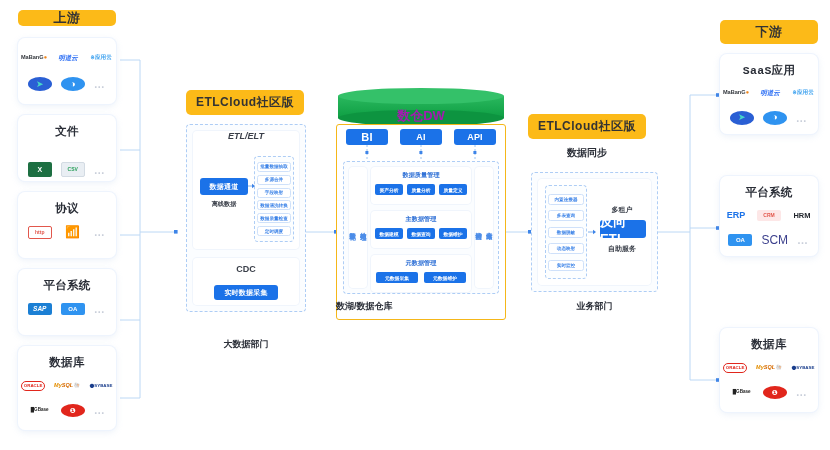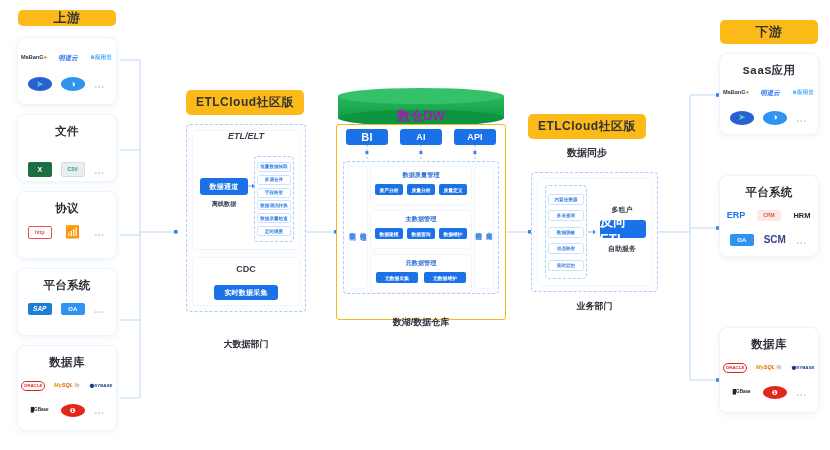--- a/index.html
+++ b/index.html
@@ -265,21 +265,21 @@
   </div>
 
   <div class="abs white-inner" style="left:371px;top:255px;width:100px;height:37px;padding-top:4px;">
     <div class="group-title">元数据管理</div>
     <div style="display:flex;gap:6px;justify-content:center;margin-top:4px;">
       <span class="mini-btn" style="width:42px;height:11px;">元数据采集</span>
       <span class="mini-btn" style="width:42px;height:11px;">元数据维护</span>
     </div>
   </div>
 
-  <div class="abs" style="left:336px;top:300px;width:170px;text-align:center;font-size:9px;font-weight:700;color:#2b2f38;margin-top:16px;">数湖/数据仓库</div>
+  <div class="abs" style="left:336px;top:300px;width:170px;text-align:left;font-size:9px;font-weight:700;color:#2b2f38;">数湖/数据仓库</div>
 
   <div class="abs yellow-pill" style="left:528px;top:114px;width:118px;height:25px;font-size:12px;">ETLCloud社区版</div>
   <div class="abs" style="left:528px;top:146px;width:118px;text-align:center;font-size:10px;font-weight:700;color:#2b2f38;">数据同步</div>
 
   <div class="abs dash-box" style="left:531px;top:172px;width:127px;height:120px;"></div>
   <div class="abs white-inner" style="left:538px;top:179px;width:113px;height:106px;"></div>
 
   <div class="abs dash-box" style="left:545px;top:185px;width:42px;height:94px;display:flex;flex-direction:column;justify-content:space-evenly;align-items:center;padding:2px 0;background:#fcfeff;">
     <div class="lite-chip" style="width:36px;height:11px;">内置连接器</div>
     <div class="lite-chip" style="width:36px;height:11px;">多表查询</div>
@@ -317,21 +317,21 @@
 
   <div class="abs card" style="left:720px;top:176px;width:98px;height:80px;">
     <div class="card-title">平台系统</div>
     <div class="logo-row">
       <span class="logo" style="color:#1b72e8;font-size:9px;font-weight:700;">ERP</span>
       <span class="logo" style="background:#fde7e7;color:#e2574c;width:16px;height:11px;font-size:5px;border-radius:2px;">CRM</span>
       <span class="logo" style="color:#23272e;font-size:7.5px;font-weight:700;">HRM</span>
     </div>
     <div class="logo-row">
       <span class="logo" style="background:#2f93f0;color:#fff;width:14px;height:12px;font-size:6px;">OA</span>
-      <span class="logo" style="color:#3b3f8c;font-size:10px;font-weight:700;">SCM</span>
+      <span class="logo" style="color:#3b3f8c;font-size:12px;font-weight:400;">SCM</span>
       <span class="dots">…</span>
     </div>
   </div>
 
   <div class="abs card" style="left:720px;top:328px;width:98px;height:84px;">
     <div class="card-title">数据库</div>
     <div class="logo-row">
       <span class="logo" style="border:1.6px solid #e1261c;color:#e1261c;width:23px;height:10px;border-radius:6px;font-size:4.4px;">ORACLE</span>
       <span class="logo" style="color:#e48e00;font-size:5.5px;font-style:italic;">My<span style="color:#d66a00;">SQL</span>🐚</span>
       <span class="logo" style="color:#1a3e8c;font-size:4.4px;">⬤SYBASE</span>

